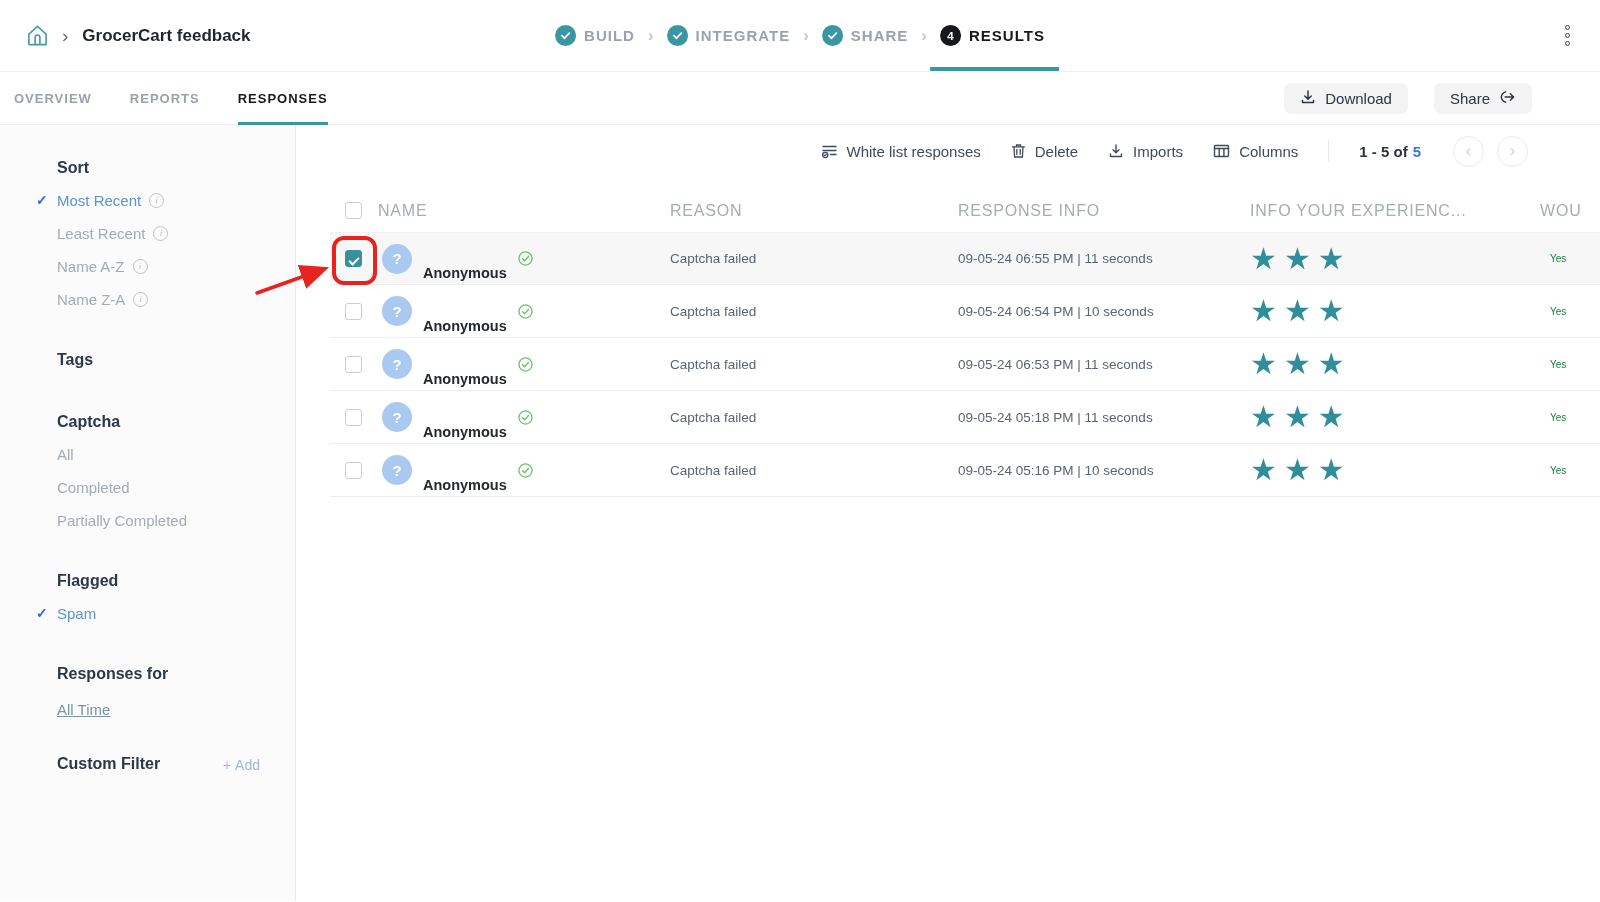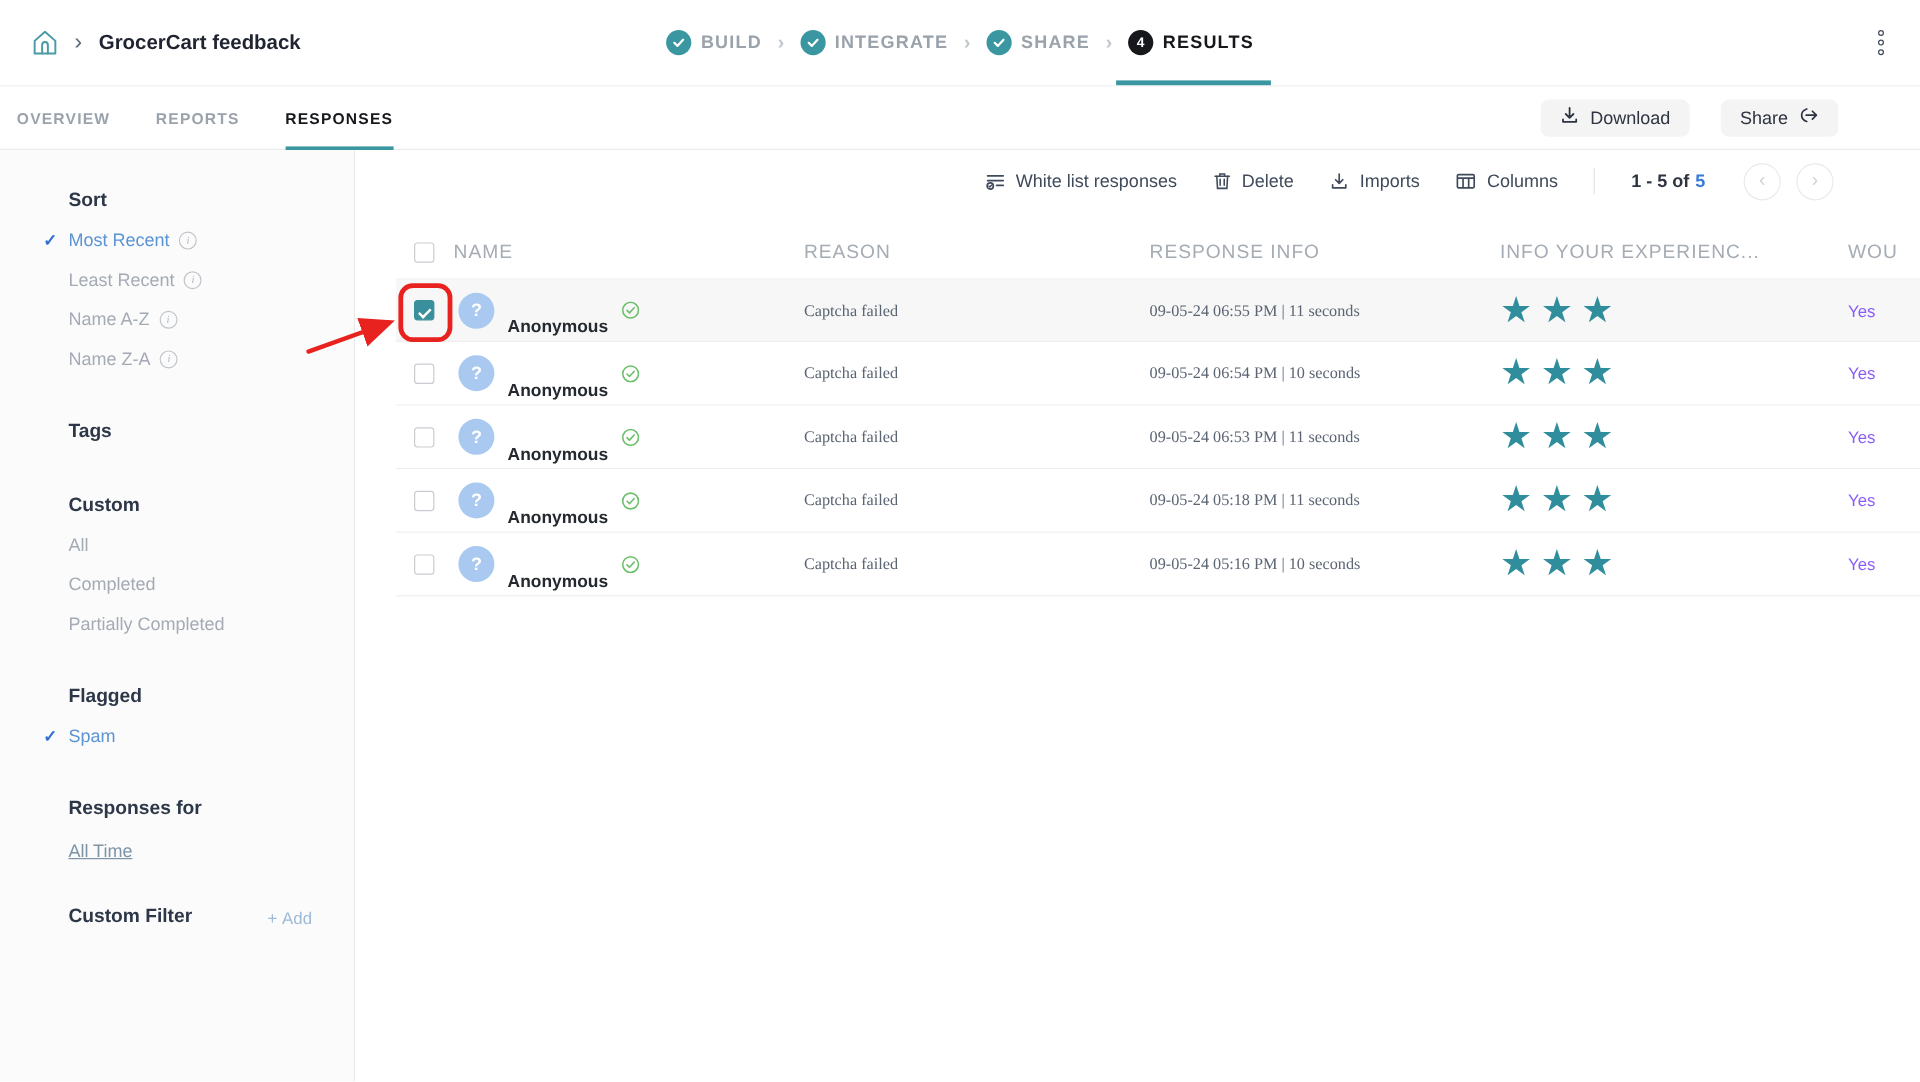--- a/index.html
+++ b/index.html
@@ -85,23 +85,23 @@
   .cell-check { display:flex; padding-left:15px; }
   .checkbox { width:17px; height:17px; border:1.6px solid #c9cdd2; border-radius:3px; background:#fff;
               display:inline-block; position:relative; cursor:pointer; flex:none; }
   .checkbox.checked { background:#3a8f9c; border-color:#3a8f9c; }
   .checkbox.checked::after { content:''; position:absolute; left:3.2px; top:5.8px; width:8px; height:4px;
               border-left:2.2px solid #fff; border-bottom:2.2px solid #fff; transform:rotate(-45deg); }
   .cell-name { display:flex; align-items:center; gap:11px; padding-left:14px; }
   .avatar { width:30px; height:30px; border-radius:50%; background:#a9c9f1; color:#fff;
             display:flex; align-items:center; justify-content:center; font-size:15px; font-weight:bold; flex:none; }
   .name-text { font-size:14.5px; font-weight:bold; color:#24292f;margin-top:29px; }
-  .cell-reason, .cell-info { font-size:13.5px; color:#5a6472;font-family:Liberation Serif, serif; }
+  .cell-reason, .cell-info { font-size:13.5px; color:#5a6472; }
   .stars { font-size:30px; color:#2f8d9c; letter-spacing:7px; line-height:1; }
-  .cell-would { font-size:14px; color:#8b5cf6; }
+  .cell-would { font-size:10px; color:#15803d;margin-left:10px; }
   
   .annot-rect { position:absolute; left:332px; top:236px; width:45px; height:49px;
                 border:4px solid #e8231f; border-radius:12px; z-index:9; pointer-events:none; }
   .annot-arrow { position:absolute; left:250px; top:258px; z-index:9; pointer-events:none; }
 </style>
 </head>
 <body>
 
 <header class="topbar">
   <span class="home-btn">
@@ -207,21 +207,21 @@
 
   <div class="side-item">
 
     <span class="side-label">Name Z-A</span>
     <span class="info-icon">i</span>
   </div>
 </div>
 
     <div class="side-title sec-tags">Tags</div>
 
-    <div class="side-title sec-filter">Custom</div>
+    <div class="side-title sec-filter">Captcha</div>
     <div id="filter-items">
   <div class="side-item">
 
     <span class="side-label">All</span>
 
   </div>
 
   <div class="side-item">
 
     <span class="side-label">Completed</span>

